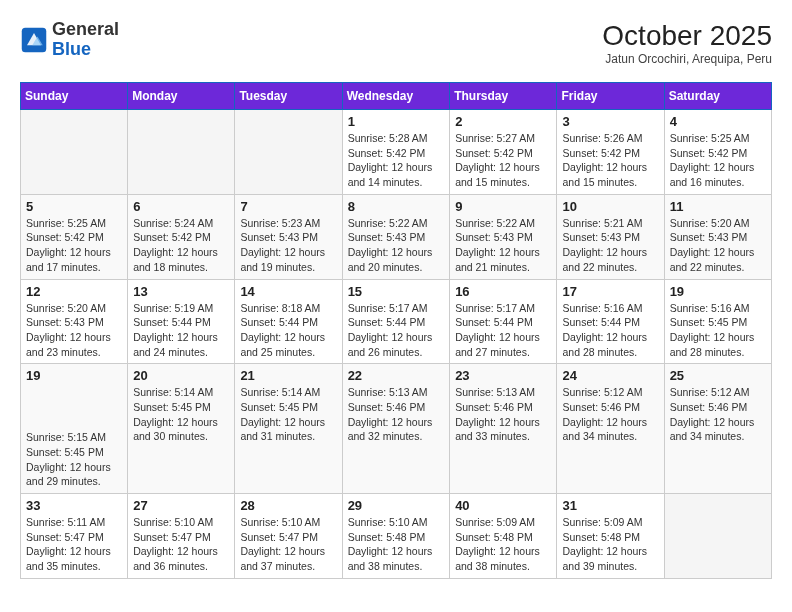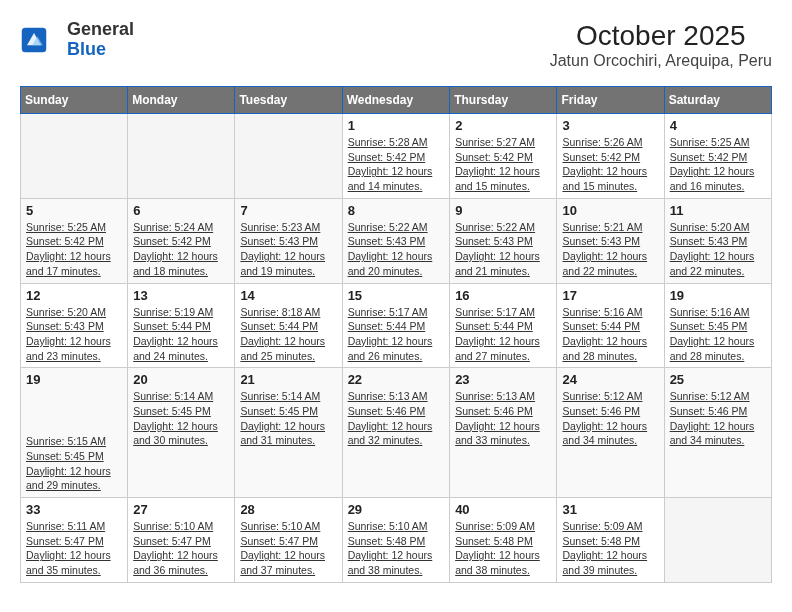--- a/index.html
+++ b/index.html
@@ -12,21 +12,20 @@
     }
     .header {
       display: flex;
       justify-content: space-between;
       align-items: flex-start;
       margin-bottom: 16px;
     }
     .logo {
       display: flex;
       align-items: center;
-      gap: 15px;
     }
     .logo-text {
       display: flex;
       flex-direction: column;
       font-size: 18px;
       font-weight: bold;
       line-height: 1.1;
     }
     .logo-general { color: #333; }
     .logo-blue { color: #1565c0; }
@@ -38,30 +37,30 @@
     .title-block {
       text-align: right;
     }
     .month-title {
       font-size: 28px;
       font-weight: normal;
       color: #222;
       text-align: center;
     }
     .location {
-      font-size: 16px;
+      font-size: 12px;
       color: #444;
     }
     .calendar {
       width: 100%;
       border-collapse: collapse;
       font-size: 11px;
     }
     .calendar thead th {
-      background: #737373;
+      background: #6d28d9;
       color: #fff;
       padding: 6px 4px;
       text-align: left;
       font-size: 12px;
       font-weight: bold;
       border: 1px solid #1565c0;
     }
     .calendar tbody td {
       border: 1px solid #ccc;
       vertical-align: top;
@@ -76,21 +75,20 @@
     .day-number {
       font-size: 13px;
       font-weight: bold;
       color: #222;
       margin-bottom: 2px;
     }
     .day-info {
       color: #333;
       font-size: 10.5px;
       line-height: 1.4;
-      text-decoration: underline;
     }
     .empty-cell {
       background: #f5f5f5 !important;
     }
   </style>
 </head>
 <body>
 
 <div class="header">
   <div class="logo">

